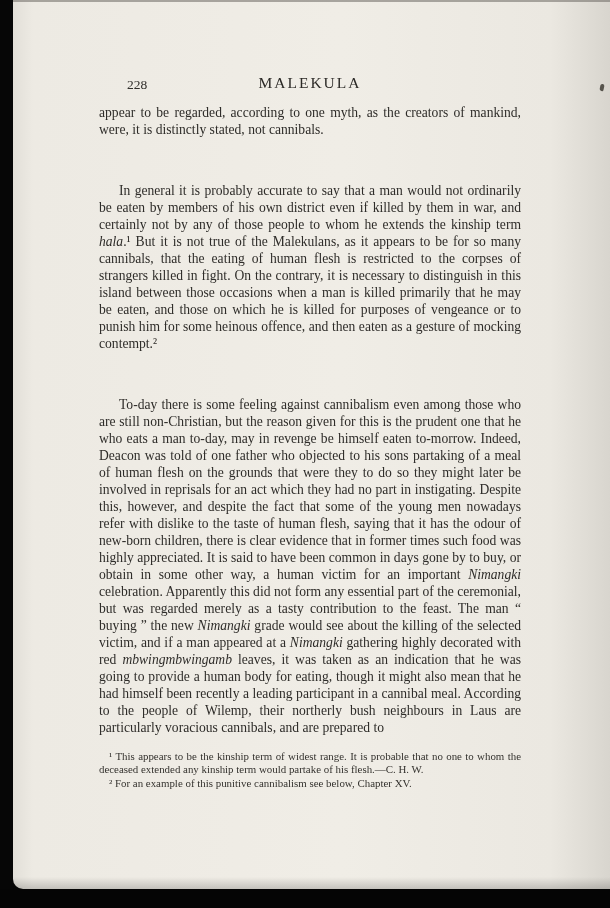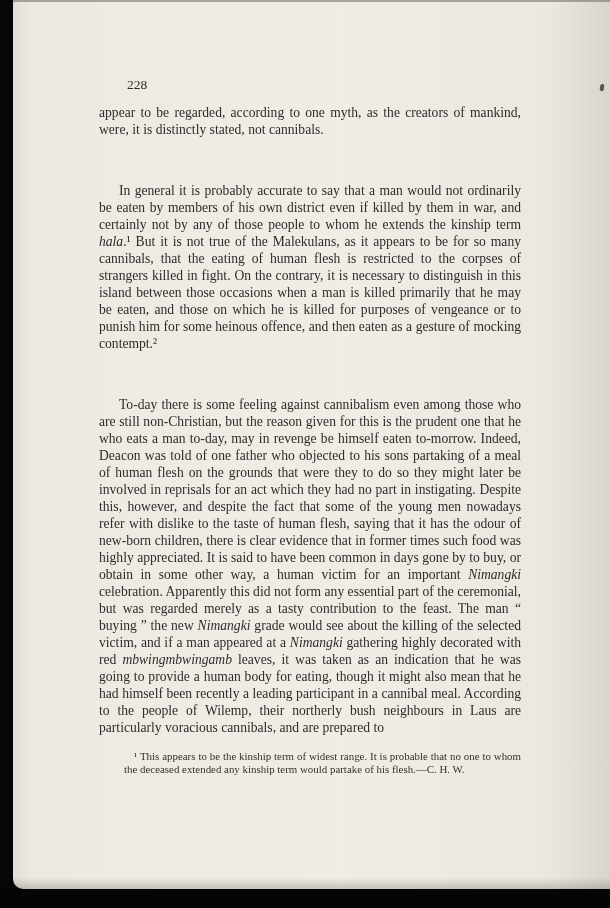--- a/index.html
+++ b/index.html
@@ -58,48 +58,50 @@
 
   .body p.para {
     font-size: 13.6px;
     line-height: 17px;
     text-align: justify;
     color: #2e2c29;
   }
   .para.indent { text-indent: 20px; margin-top: 44px; }
   .para i { font-style: italic; }
 
-  .footnotes { margin-top: 14px; margin-left: 25px; }
+  .footnotes { margin-top: 14px; }
   .footnote {
     font-size: 10.9px;
     line-height: 13.4px;
     text-align: justify;
     text-indent: 10px;
     color: #34322e;
   }
 </style>
 </head>
 <body>
 
 <div class="scan">
 
   <div class="page">
 
     <div class="header">
       <span class="pagenum">228</span>
+      <div class="title">MALEKULA</div>
     </div>
 
     <div class="body">
         <p class="para"><span>appear to be regarded, according to one myth, as the creators of mankind, were, it is distinctly stated, not cannibals.</span></p>
         <p class="para indent"><span>In general it is probably accurate to say that a man would not ordinarily be eaten by members of his own district even if killed by them in war, and certainly not by any of those people to whom he extends the kinship term </span><i>hala</i><span>.¹ But it is not true of the Malekulans, as it appears to be for so many cannibals, that the eating of human flesh is restricted to the corpses of strangers killed in fight. On the contrary, it is necessary to distinguish in this island between those occasions when a man is killed primarily that he may be eaten, and those on which he is killed for purposes of vengeance or to punish him for some heinous offence, and then eaten as a gesture of mocking contempt.²</span></p>
         <p class="para indent"><span>To-day there is some feeling against cannibalism even among those who are still non-Christian, but the reason given for this is the prudent one that he who eats a man to-day, may in revenge be himself eaten to-morrow. Indeed, Deacon was told of one father who objected to his sons partaking of a meal of human flesh on the grounds that were they to do so they might later be involved in reprisals for an act which they had no part in instigating. Despite this, however, and despite the fact that some of the young men nowadays refer with dislike to the taste of human flesh, saying that it has the odour of new-born children, there is clear evidence that in former times such food was highly appreciated. It is said to have been common in days gone by to buy, or obtain in some other way, a human victim for an important </span><i>Nimangki</i><span> celebration. Apparently this did not form any essential part of the ceremonial, but was regarded merely as a tasty contribution to the feast. The man “ buying ” the new </span><i>Nimangki</i><span> grade would see about the killing of the selected victim, and if a man appeared at a </span><i>Nimangki</i><span> gathering highly decorated with red </span><i>mbwingmbwingamb</i><span> leaves, it was taken as an indication that he was going to provide a human body for eating, though it might also mean that he had himself been recently a leading participant in a cannibal meal. According to the people of Wilemp, their northerly bush neighbours in Laus are particularly voracious cannibals, and are prepared to</span></p>
       </div>
 
     <div class="footnotes">
         <p class="footnote">¹ This appears to be the kinship term of widest range. It is probable that no one to whom the deceased extended any kinship term would partake of his flesh.—C. H. W.</p>
+        <p class="footnote">² For an example of this punitive cannibalism see below, Chapter XV.</p>
       </div>
 
   </div>
 
   <div class="top-edge"></div>
   <div class="ink-speck"></div>
   <div class="bottom-shade"></div>
   <div class="bottom-band"></div>
 
 </div>

